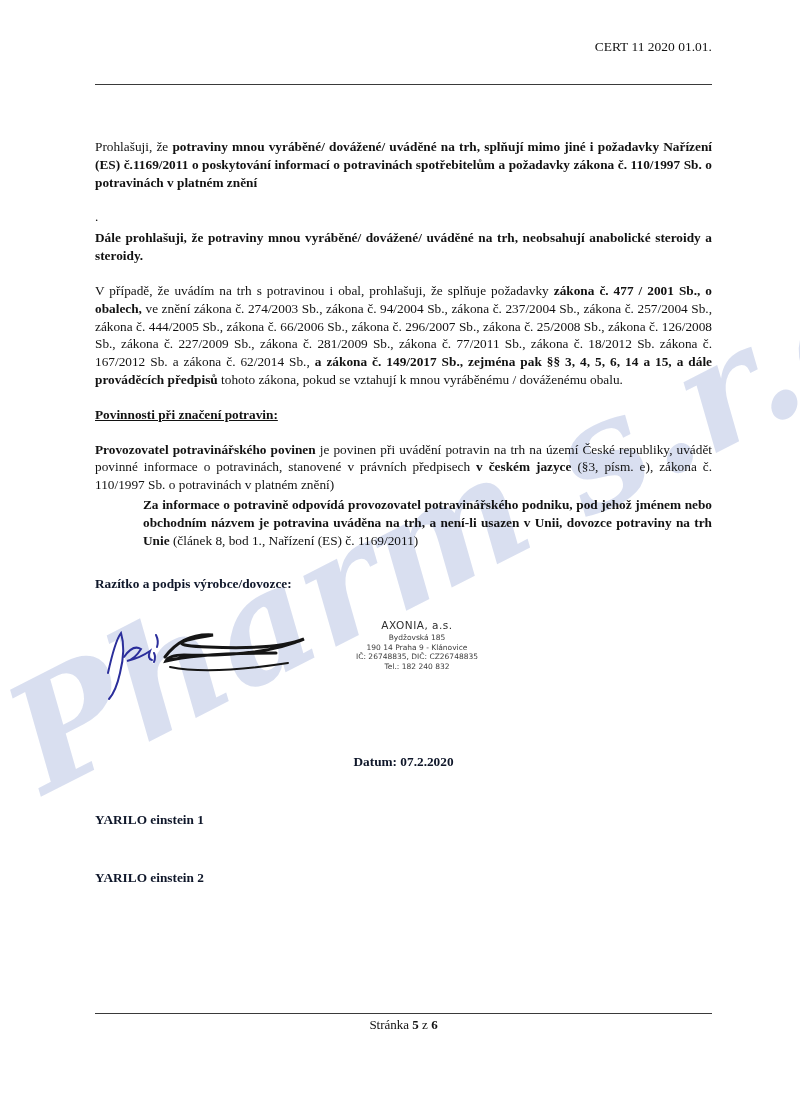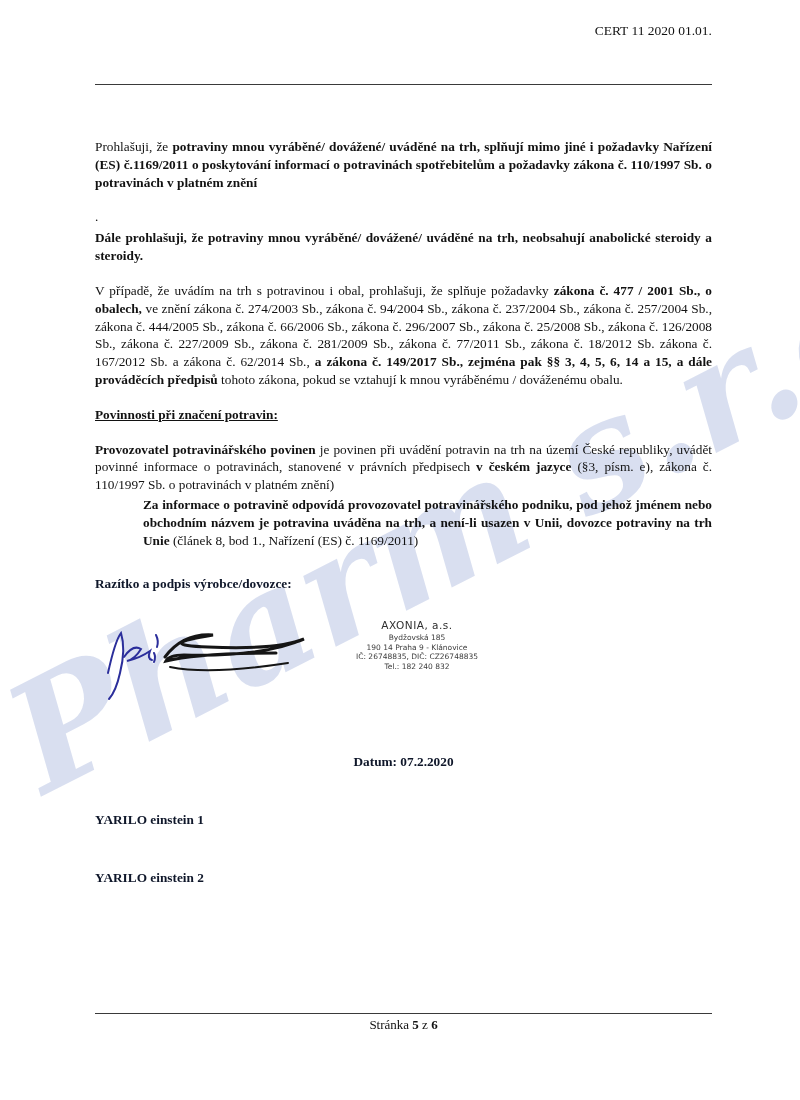--- a/index.html
+++ b/index.html
@@ -26,21 +26,21 @@
     transform-origin:0 50%;
     pointer-events:none;
   }
   .header {
     position:absolute; z-index:2;
     left:95px; right:88px; top:0;
     height:85px;
     border-bottom:1px solid #3a3a3a;
     text-align:right;
     font-size:13.5px;
-    padding-top:23px;
+    padding-top:39px;
   }
   .content {
     position:absolute; z-index:1;
     left:95px; right:88px; top:138px;
     font-size:13.3px;
     line-height:1.34;
     text-align:justify;
   }
   p { margin:0 0 17px 0; }
   .b { font-weight:bold; }

